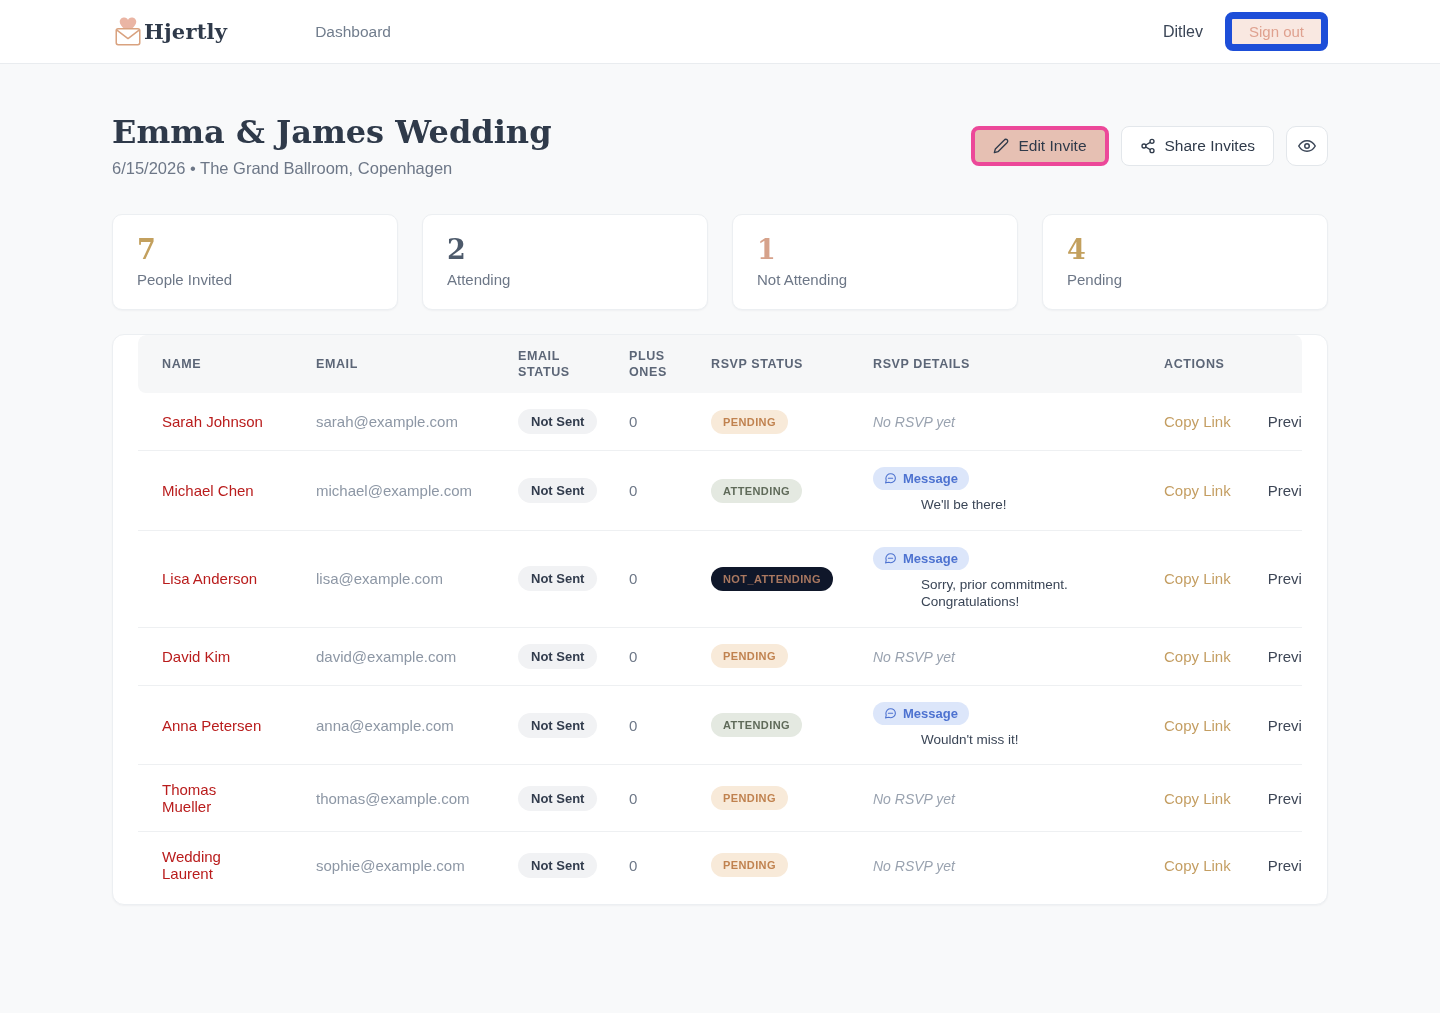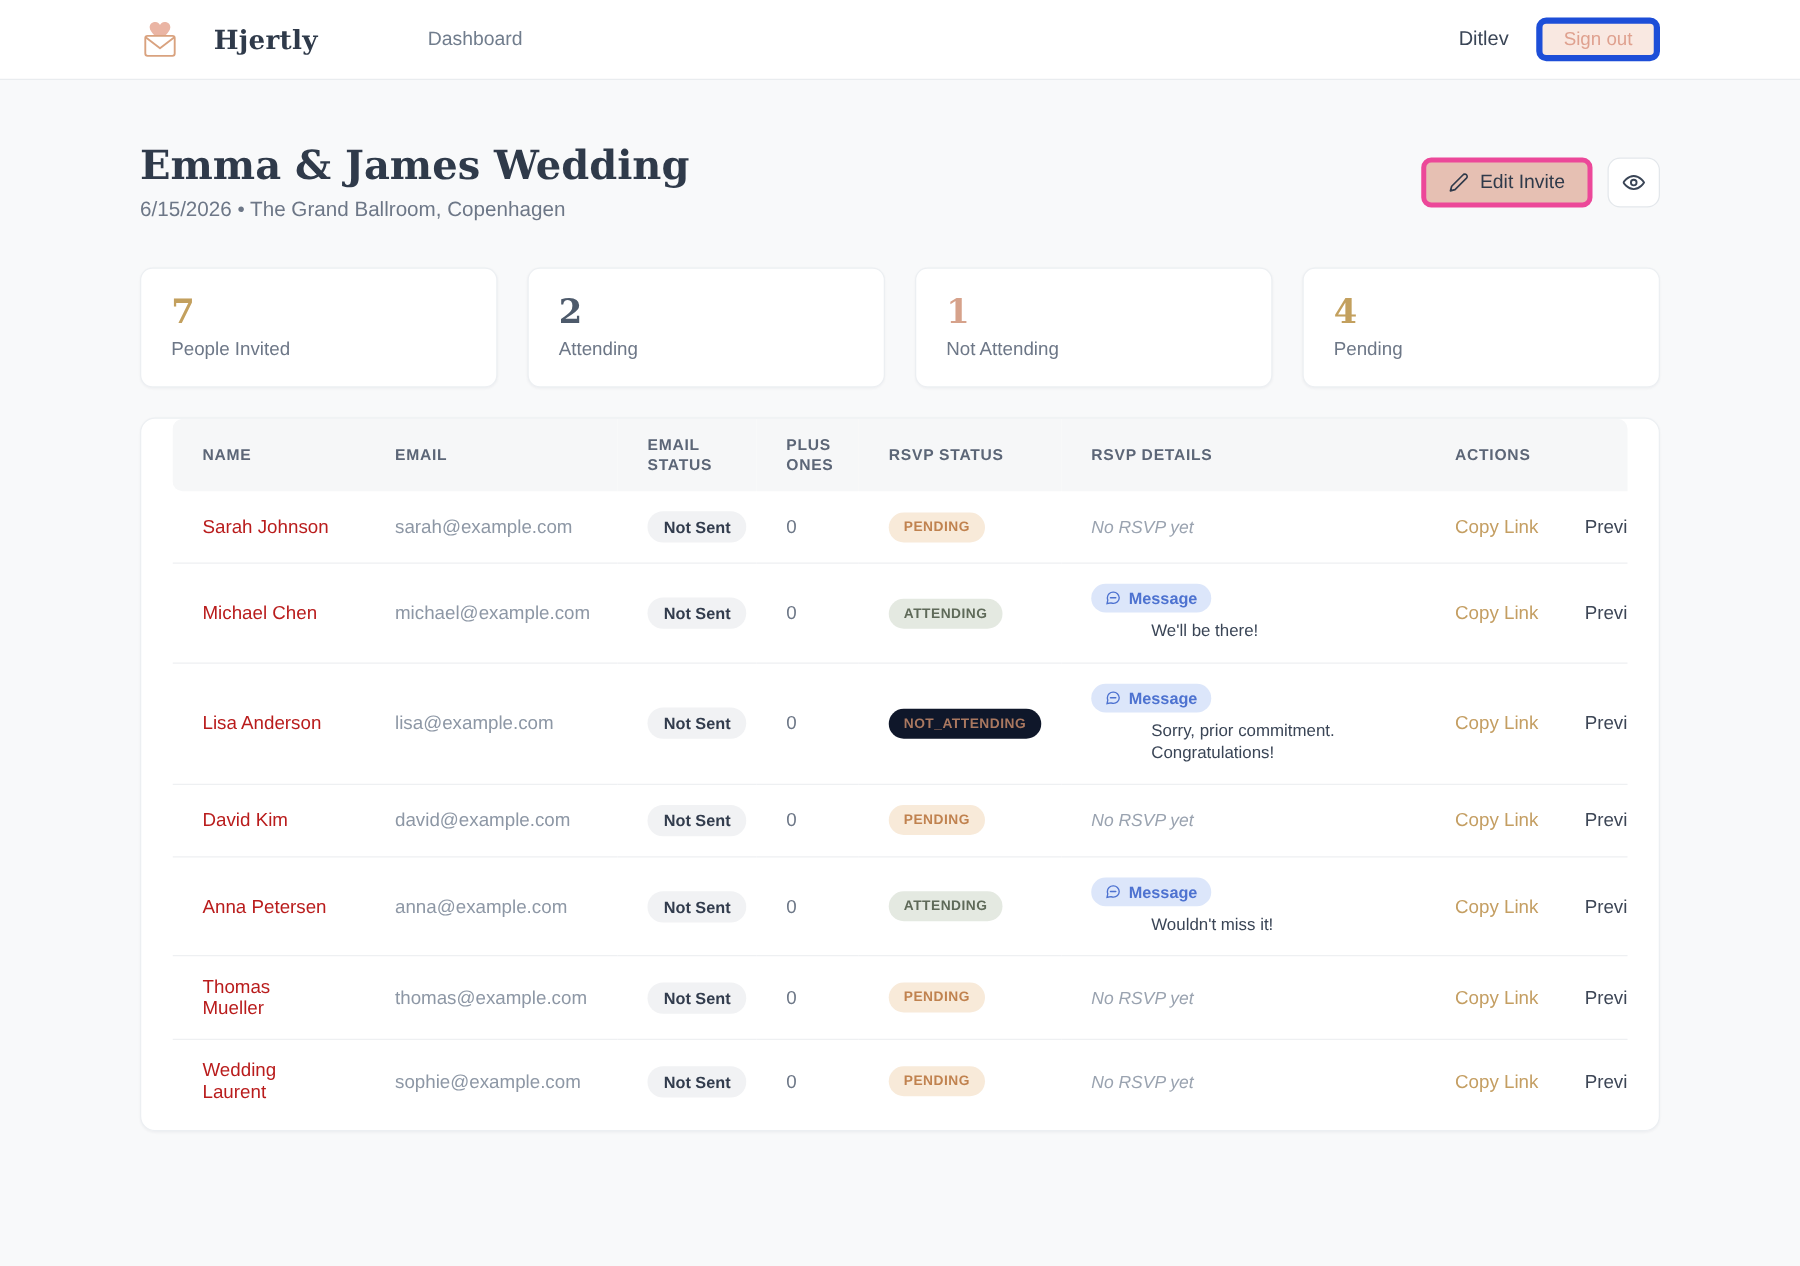--- a/index.html
+++ b/index.html
@@ -12,28 +12,28 @@
     height:1013px;
     overflow:hidden;
   }
   .serif { font-family:"DejaVu Serif","Liberation Serif",serif; }
 
   
   .topbar {
     height:64px; background:#ffffff; border-bottom:1px solid #e9ecef;
     display:flex; align-items:center; padding:0 112px;
   }
-  .brand { display:flex; align-items:center; gap:27px; cursor:pointer; }
+  .brand { display:flex; align-items:center; gap:0; cursor:pointer; }
   .brand-name { font-size:21px; font-weight:700; color:#2f3a4a; letter-spacing:.2px; }
   .topnav { margin-left:88px; display:flex; gap:28px; }
   .topnav-link { font-size:15.5px; color:#717d8d; cursor:pointer; }
   .topbar-right { margin-left:auto; display:flex; align-items:center; gap:22px; }
   .user-name { font-size:16px; color:#3a4556; }
   .btn-signout {
-    background:#f9e8e1; color:#dfa18f; border:5px solid #1d4ed8;
+    background:#f9e8e1; color:#dfa18f; border:7px solid #1d4ed8;
     font-size:15px; padding:4px 17px; border-radius:8px; cursor:pointer;
     font-family:inherit;
   }
 
   
   .container { width:1216px; margin:0 auto; padding-top:50px; }
 
   .page-head { display:flex; align-items:center; justify-content:space-between; }
   .page-title { font-size:32px; font-weight:700; color:#2f3a4a; line-height:1.15; }
   .page-sub { margin-top:8px; font-size:16.5px; color:#6d7787; }
@@ -126,20 +126,32 @@
     </div>
     <div class="head-actions">
       <button class="btn btn-primary">
         <span style="display:inline-flex;">
           <svg width="16" height="16" viewBox="0 0 24 24" fill="none" stroke="#2f3a4a" stroke-width="2" stroke-linecap="round" stroke-linejoin="round">
             <path d="M17 3a2.85 2.85 0 1 1 4 4L7.5 20.5 2 22l1.5-5.5Z"></path>
           </svg>
         </span>
         <span>Edit Invite</span>
       </button>
+      <button class="btn btn-outline">
+        <span style="display:inline-flex;">
+          <svg width="16" height="16" viewBox="0 0 24 24" fill="none" stroke="#2f3a4a" stroke-width="2" stroke-linecap="round">
+            <circle cx="18" cy="5" r="3"></circle>
+              <circle cx="6" cy="12" r="3"></circle>
+              <circle cx="18" cy="19" r="3"></circle>
+            <line x1="8.6" y1="10.5" x2="15.4" y2="6.5"></line>
+              <line x1="8.6" y1="13.5" x2="15.4" y2="17.5"></line>
+          </svg>
+        </span>
+        <span>Share Invites</span>
+      </button>
       <button class="btn btn-icon">
         <span style="display:inline-flex;">
           <svg width="18" height="18" viewBox="0 0 24 24" fill="none" stroke="#3a4556" stroke-width="2" stroke-linecap="round" stroke-linejoin="round">
             <path d="M1 12s4-7 11-7 11 7 11 7-4 7-11 7S1 12 1 12Z"></path>
               <circle cx="12" cy="12" r="3"></circle>
           </svg>
         </span>
       </button>
     </div>
   </div>

